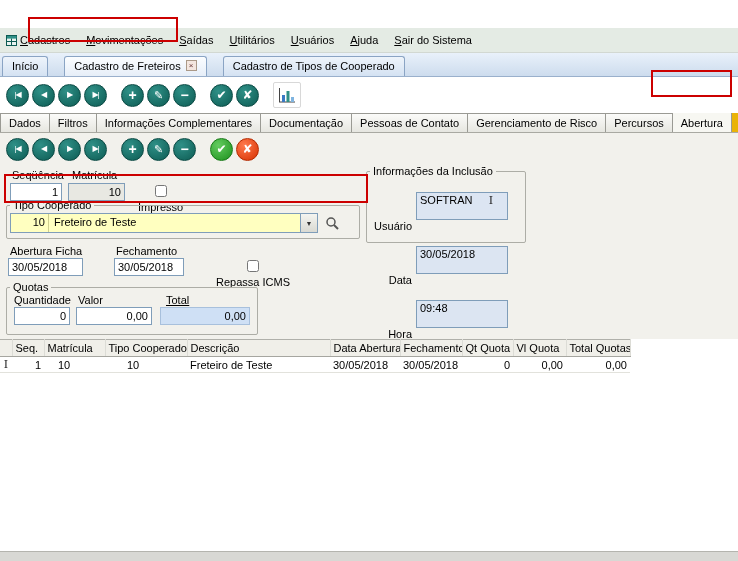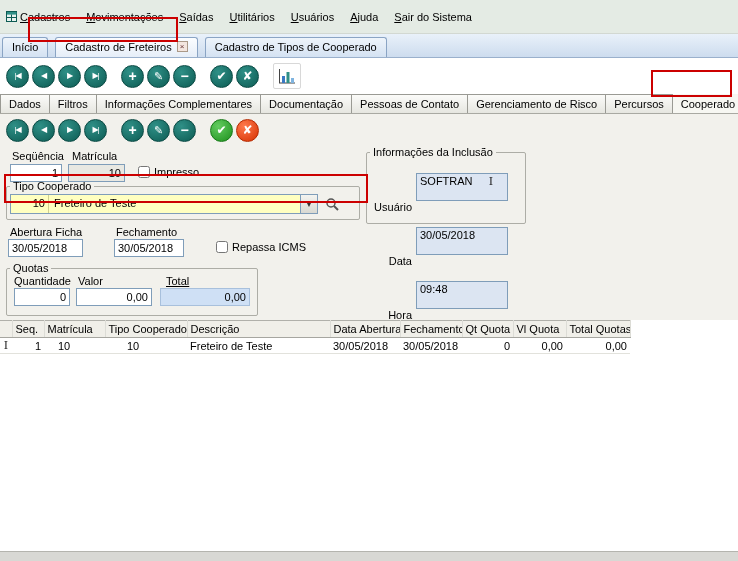--- a/index.html
+++ b/index.html
@@ -1,27 +1,27 @@
 <!DOCTYPE html>
 <html><head>
 <meta charset="utf-8">
 <style>
   * { box-sizing: border-box; }
   html,body { margin:0; padding:0; }
   body { font-family:"Liberation Sans","DejaVu Sans",sans-serif; font-size:11px; color:#000; background:#fff; }
   .screen { position:relative; width:738px; height:561px; background:#fff; overflow:hidden; }
 
   
-  .menubar { height:34px; background:#e4ebe4; display:flex; align-items:center; gap:16px; padding:0 6px; border-bottom:1px solid #d2d8d2; }
+  .menubar { height:25px; background:#e4ebe4; display:flex; align-items:center; gap:16px; padding:0 6px; border-bottom:1px solid #d2d8d2;margin-top:28px; }
   .menu-item { display:inline-flex; align-items:center; gap:3px; cursor:pointer; white-space:nowrap; }
   .menu-label { display:inline-block; }
   .menu-label::first-letter { text-decoration:underline; }
 
   
-  .tabbar { height:24px; background:linear-gradient(#e9f1fa,#cddcee); display:flex; align-items:center; padding:2px 2px 0 2px; gap:7px; border-bottom:1px solid #9ab0cc; }
+  .tabbar { height:24px; background:linear-gradient(#e9f1fa,#cddcee); display:flex; align-items:center; padding:2px 2px 0 2px; gap:16px; border-bottom:1px solid #9ab0cc; }
   .wtab { display:inline-flex; align-items:center; gap:5px; padding:3px 9px 4px 9px; background:linear-gradient(#eef4fb,#d4e2f2); border:1px solid #8aa4c4; border-bottom:none; border-radius:3px 3px 0 0; cursor:pointer; white-space:nowrap; }
   .wtab.active { background:linear-gradient(#fbfdff,#e6eef8); }
   .tabclose { display:inline-flex; align-items:center; justify-content:center; width:11px; height:11px; border:1px solid #a98; background:#f3e6df; font-size:8px; line-height:1; color:#633; }
 
   
   .toolbar { display:flex; align-items:center; padding:6px 6px; background:#fff; height:36px; }
   .toolbar2 { background:#f2f1ec; height:32px; padding:4px 6px; }
   .grp { display:flex; gap:3px; margin-right:14px; }
   .btn { width:23px; height:23px; border-radius:50%; display:inline-flex; align-items:center; justify-content:center; color:#fff; background:radial-gradient(circle at 35% 30%, #2f9087, #0d5b53); border:1px solid #0a4a44; cursor:pointer; padding:0; }
   .btn span { line-height:1; }
@@ -37,21 +37,21 @@
   .maintabs { height:20px; display:flex; align-items:flex-end; background:#eab308; border-bottom:1px solid #a9a9a2; overflow:hidden; }
   .mtab { padding:3px 8px 3px 8px; border:1px solid #9a9a94; border-bottom:none; background:linear-gradient(#fbfbf9,#e6e6e0); white-space:nowrap; cursor:pointer; margin-right:-1px; }
   .mtab.selected { background:#f7f7f2; padding-top:4px; }
 
   
   .formarea { position:relative; height:174px; background:#f2f1ec; }
   .lbl { position:absolute; white-space:nowrap; }
   .fld { position:absolute; height:18px; line-height:16px; background:#fff; border:1px solid #7f9db9; padding:0 3px; }
   .fld.ro { background:#e8e8e2; }
   .num { text-align:right; }
-  .chk { position:absolute; display:inline-flex; align-items:center; gap:4px; }
+  .chk { position:absolute; display:inline-flex; align-items:center; gap:4px;flex-direction:column; }
   .chk input { width:12px; height:12px; margin:0; }
   fieldset.fs { position:absolute; margin:0; padding:1px 3px 3px 3px; border:1px solid #adada6; border-radius:2px; }
   fieldset.fs legend { padding:0 3px; font-size:11px; }
   .fsbody { position:relative; }
   .incrow { display:flex; align-items:center; gap:4px; margin:2px 0; }
   .inclbl { width:42px; text-align:right;margin-top:40px; }
   .incfld { position:relative; width:92px; height:28px; line-height:14px; background:#dce5f2; border:1px solid #7f9db9; padding:0 3px; }
   .ibeam { position:absolute; right:14px; top:1px; font-family:"DejaVu Serif",serif; font-size:11px; color:#222; }
   .combo { display:flex; height:20px; border:1px solid #7f9db9; background:#ffffc0; width:308px; }
   .combo-code { width:38px; text-align:right; padding:2px 3px 0 0; border-right:1px solid #cfcf90; }
@@ -167,21 +167,21 @@
   </div>
 
   <div class="maintabs">
     <div class="mtab"><span>Dados</span></div>
     <div class="mtab"><span>Filtros</span></div>
     <div class="mtab"><span>Informações Complementares</span></div>
     <div class="mtab"><span>Documentação</span></div>
     <div class="mtab"><span>Pessoas de Contato</span></div>
     <div class="mtab"><span>Gerenciamento de Risco</span></div>
     <div class="mtab"><span>Percursos</span></div>
-    <div class="mtab selected"><span>Cooperado</span></div>
+    <div class="mtab selected"><span>Abertura</span></div>
 
   </div>
 
   <div class="toolbar toolbar2">
     <div class="grp">
       <button class="btn">
           <span class="g-nav">|◀</span>
         </button>
       <button class="btn">
           <span class="g-nav">◀</span>

